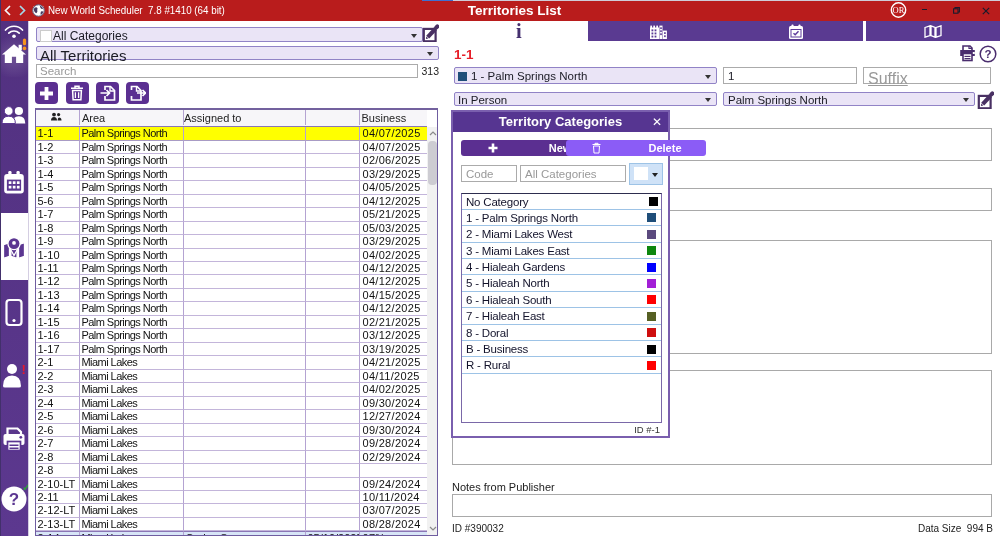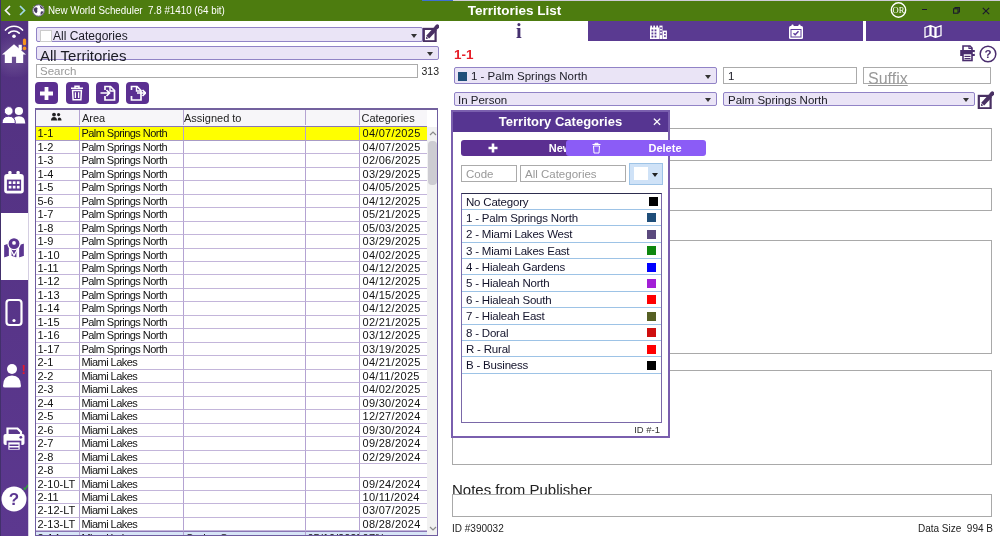--- a/index.html
+++ b/index.html
@@ -1,19 +1,19 @@
 <!DOCTYPE html>
 <html><head><meta charset="utf-8">
 <style>
 html,body{margin:0;padding:0;}
 body{width:1000px;height:536px;overflow:hidden;position:relative;font-family:"Liberation Sans",sans-serif;background:#fff;}
 .abs{position:absolute;}
 
 
-#titlebar{position:absolute;left:0;top:0;width:1000px;height:21px;background:#4d7c0f;}
+#titlebar{position:absolute;left:0;top:0;width:1000px;height:21px;background:#b91c1c;}
 #tb-title{position:absolute;left:48px;top:4.5px;color:#fff;font-size:10px;transform:scaleX(0.98);transform-origin:left;}
 #tb-center{position:absolute;left:384.5px;top:2.5px;width:260px;text-align:center;color:#fff;font-size:13.5px;font-weight:bold;}
 
 
 #sidebar{position:absolute;left:0;top:21px;width:28px;height:515px;background:linear-gradient(#523180,#5c388f);border-right:1px solid #d4cee2;}
 #sb-white{position:absolute;left:0;top:192px;width:28px;height:67px;background:#fff;}
 .sbico{position:absolute;left:0;width:28px;text-align:center;}
 
 
 .combo{position:absolute;background:#eae4f6;border:1px solid #9183c6;border-radius:2px;box-sizing:border-box;color:#1a1a24;}
@@ -230,21 +230,21 @@
  <div id="thead">
    <svg style="position:absolute;left:14px;top:2px" width="12" height="11" viewBox="0 0 12 11">
         <circle cx="4" cy="2.6" r="1.9" fill="#222"></circle>
         <path d="M1 8.5 Q1 5 4 5 Q7 5 7 8.5 Z" fill="#222"></path>
         <circle cx="8.6" cy="2.6" r="1.6" fill="#222"></circle>
         <path d="M7.5 8.5 Q7.8 5.4 9 5.4 Q11.5 5.4 11.5 8.5 Z" fill="#222"></path>
       </svg>
    <span class="hc" style="left:46px;">Area</span>
    <span class="hc" style="left:148px;">Assigned to</span>
    <span class="hc" style="left:287px;margin-top:16px;">Assigned</span>
-   <span class="hc" style="left:325.5px;">Categories</span>
+   <span class="hc" style="left:325.5px;">Business</span>
    <span style="position:absolute;left:43px;top:0;height:15px;border-left:1px solid #b4a3d2;"></span>
    <span style="position:absolute;left:147px;top:0;height:15px;border-left:1px solid #b4a3d2;"></span>
    <span style="position:absolute;left:269px;top:0;height:15px;border-left:1px solid #b4a3d2;"></span>
    <span style="position:absolute;left:323px;top:0;height:15px;border-left:1px solid #b4a3d2;"></span>
  </div>
  <div id="tbody-wrap" style="position:absolute;left:0;top:-110.3px;width:391px;">
 <div class="trow yrow" style="top:127.30px">
         <div class="c1">1-1</div>
         <div class="c2">Palm Springs North</div>
         <div class="c3"></div>
@@ -557,21 +557,21 @@
     <rect x="1.8" y="6.9" width="11.8" height="12.4" fill="none" stroke="#493063" stroke-width="2.2"></rect>
     <path d="M5.7 15.2 L13.3 7.0" stroke="#493063" stroke-width="4.1"></path>
     <path d="M6.4 16.6 L3.9 17 L4.3 14.4 Z" fill="#493063"></path>
     <path d="M14.2 5.6 L15.3 4.5" stroke="#493063" stroke-width="4.1" stroke-linecap="round"></path>
   </svg>
 
 <div class="gbox" style="left:452px;top:128px;width:540px;height:33px;"></div>
 <div class="gbox" style="left:452px;top:188px;width:540px;height:23px;"></div>
 <div class="gbox" style="left:452px;top:240px;width:540px;height:114px;"></div>
 <div class="gbox" style="left:452px;top:370px;width:540px;height:95px;"></div>
-<div class="abs" style="left:452px;top:481px;font-size:15px;color:#222;">Notes from Publisher</div>
+<div class="abs" style="left:452px;top:481px;font-size:11px;color:#222;">Notes from Publisher</div>
 <div class="gbox" style="left:452px;top:494px;width:540px;height:23px;"></div>
 <div class="abs" style="left:452px;top:523px;font-size:10px;color:#222;">ID #390032</div>
 <div class="abs" style="left:843px;top:523px;width:150px;text-align:right;font-size:10px;color:#222;">Data Size&nbsp; 994 B</div>
 
 <div id="popup">
  <div id="pophead"><span class="pt">Territory Categories</span><span id="popx">✕</span></div>
  <div class="popbtn" style="left:8px;background:#5b2f91;">
    <svg style="position:absolute;left:27px;top:3px" width="10" height="10" viewBox="0 0 10 10">
         <path d="M5 0.5 V9.5 M0.5 5 H9.5" stroke="#fff" stroke-width="2.6"></path>
       </svg>
@@ -625,22 +625,22 @@
       </div>
 <div class="crow">
         <span class="cname">7 - Hialeah East</span>
         <span class="csw" style="background:#566023"></span>
       </div>
 <div class="crow">
         <span class="cname">8 - Doral</span>
         <span class="csw" style="background:#cf0e0e"></span>
       </div>
 <div class="crow">
+        <span class="cname">B - Business</span>
+        <span class="csw" style="background:#000000"></span>
+      </div>
+<div class="crow">
         <span class="cname">R - Rural</span>
         <span class="csw" style="background:#ff0000"></span>
       </div>
-<div class="crow">
-        <span class="cname">B - Business</span>
-        <span class="csw" style="background:#000000"></span>
-      </div>
  </div>
  <div class="abs" style="right:8px;top:312px;font-size:9.5px;color:#333;">ID #-1</div>
 </div>
 
 </body></html>

